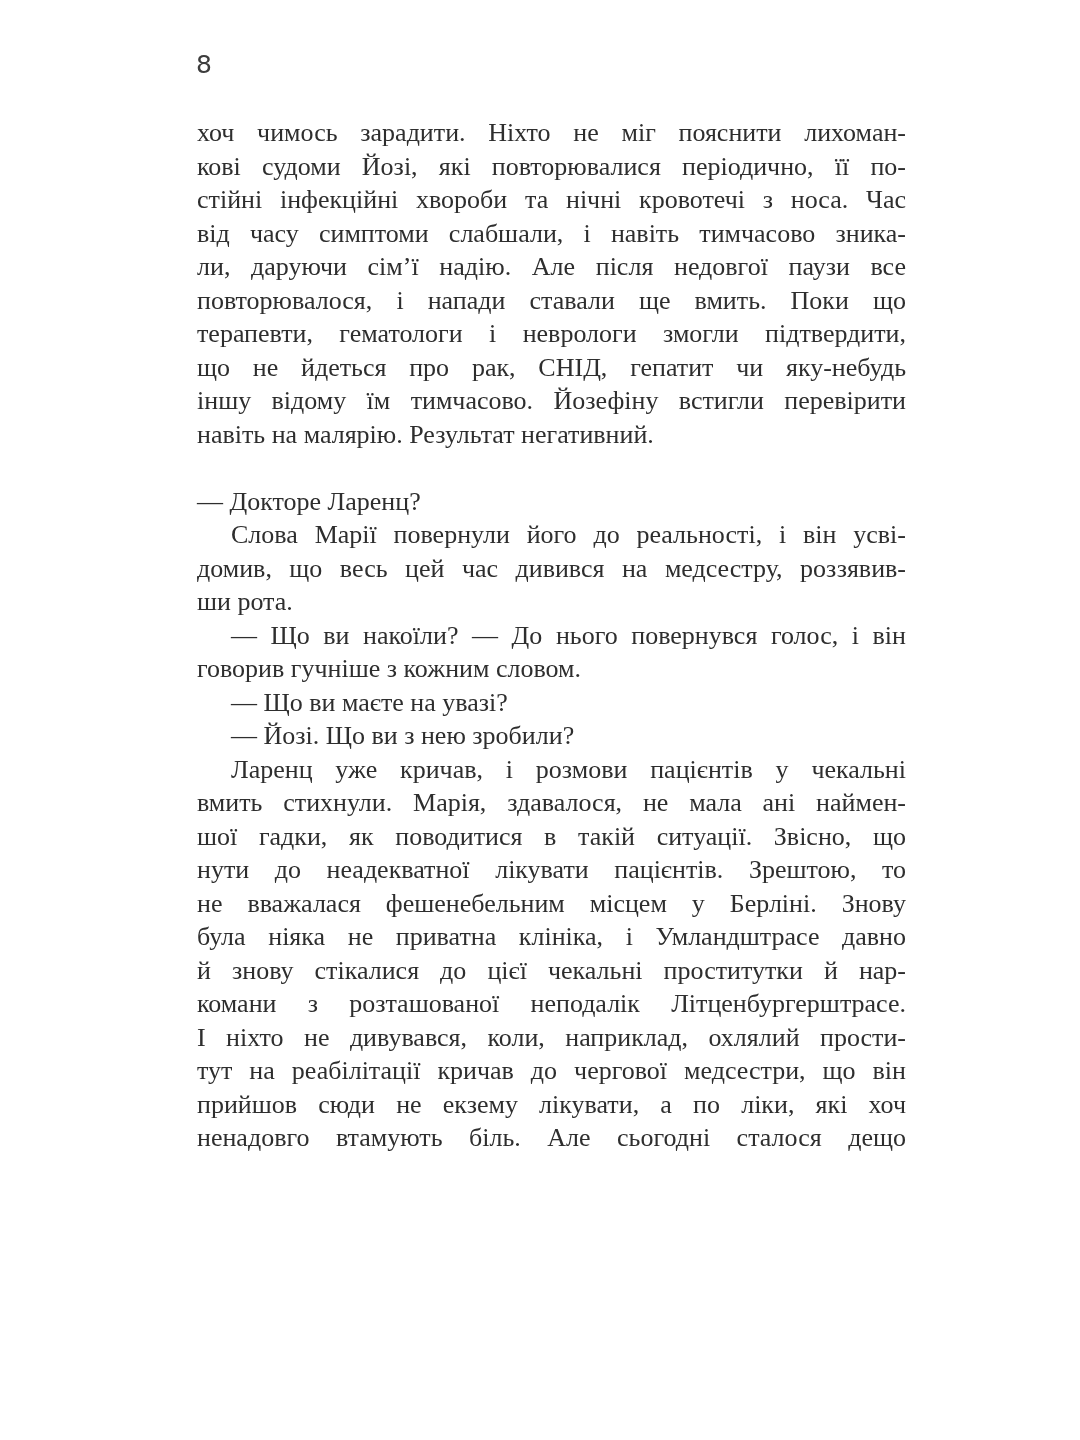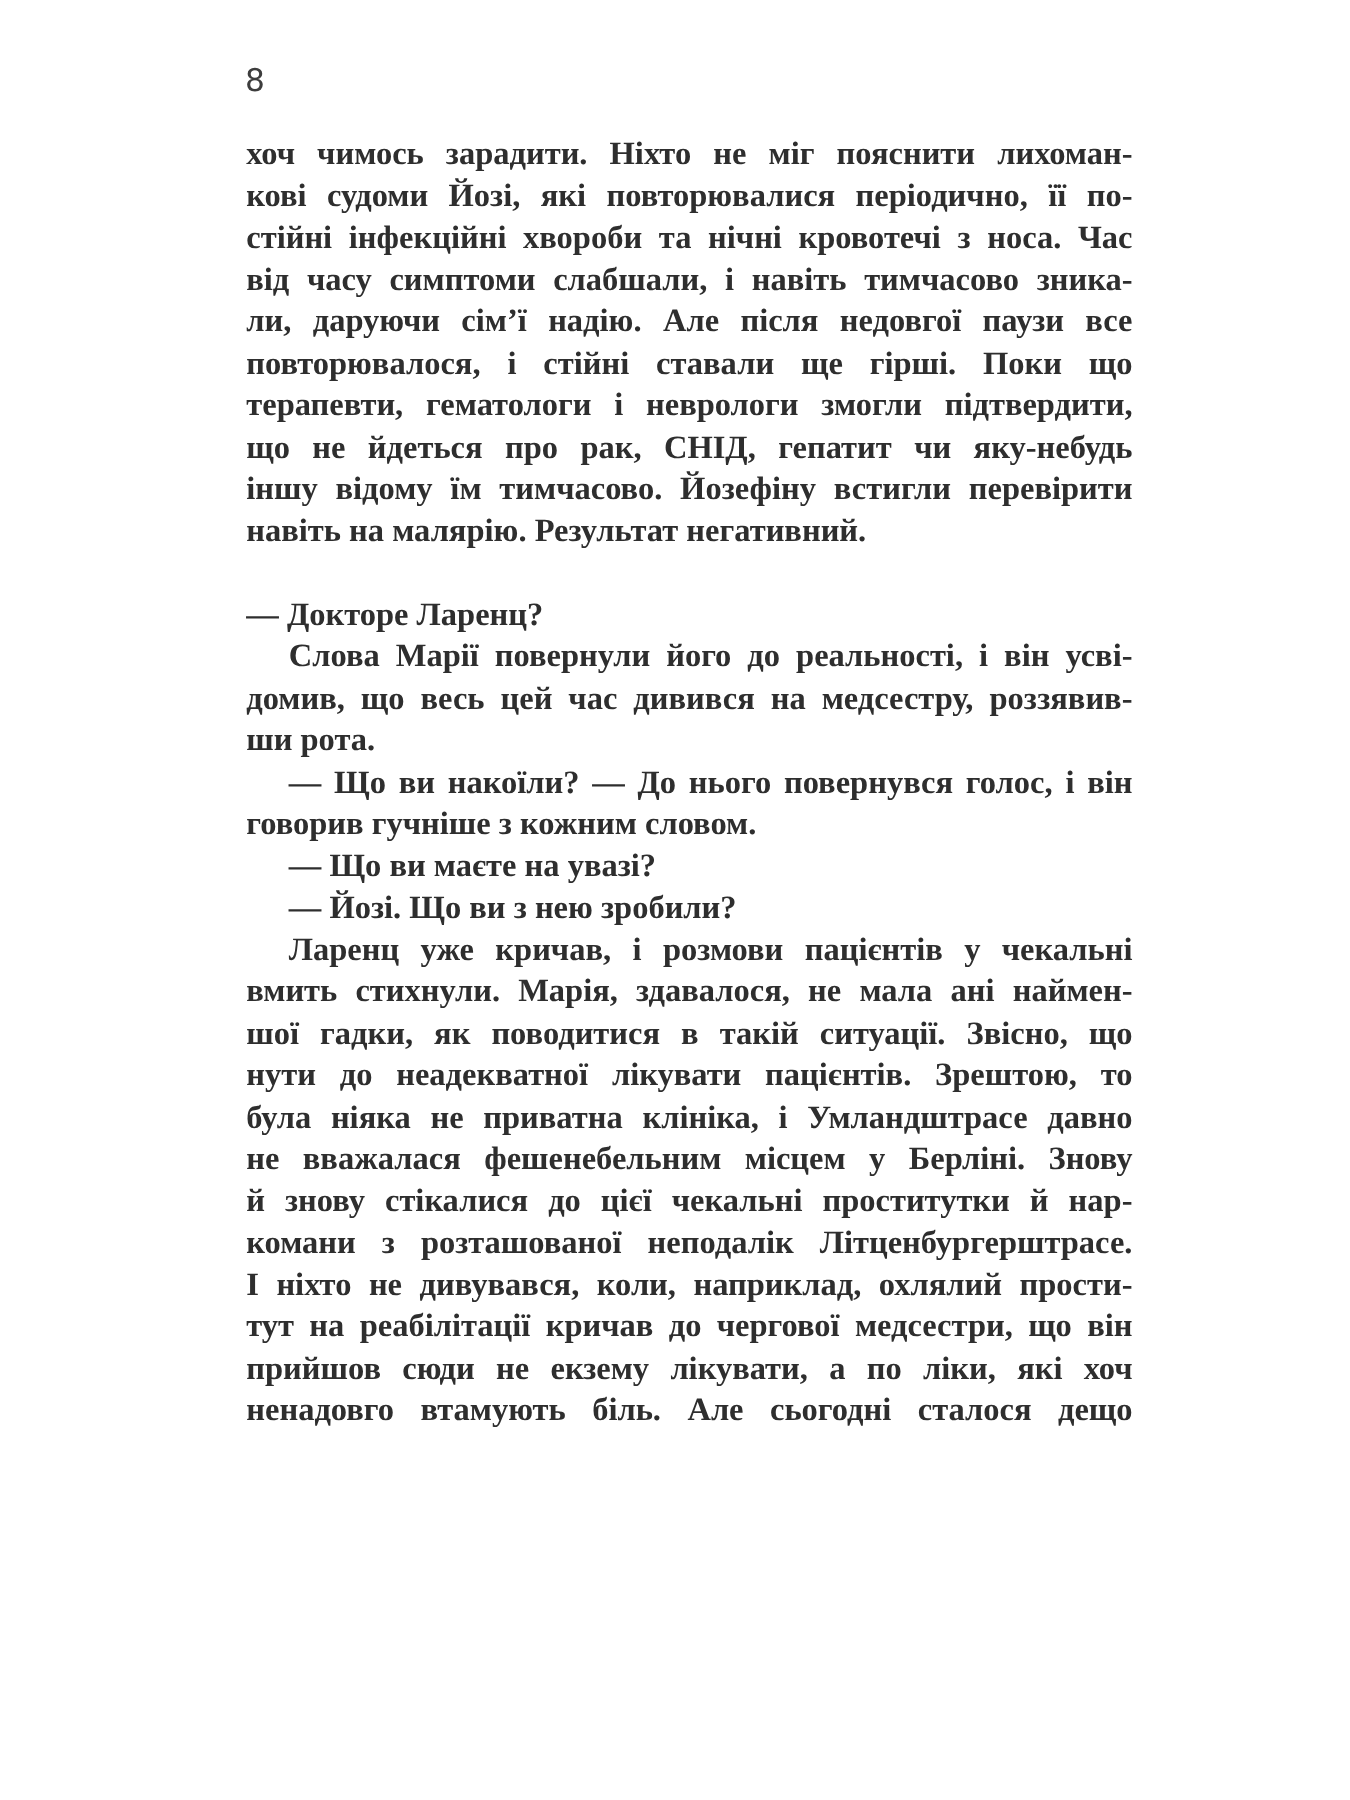--- a/index.html
+++ b/index.html
@@ -20,26 +20,25 @@
     left: 196px;
     top: 50px;
     font-size: 25px;
     line-height: 30px;
     color: #3d3d3d;
     font-family: "DejaVu Sans", "Liberation Sans", sans-serif;
   }
   .text-block {
     position: absolute;
     left: 197px;
-    top: 106px;
+    top: 116px;
     width: 709px;
     font-size: 26px;
     line-height: 33.5px;
     color: #2e2e2e;
-    font-weight: bold;
   }
   .paragraph { margin: 0; }
   .paragraph.break-before { margin-top: 33.5px; }
   .line {
     text-align: left;
   }
   .line.just {
     text-align: justify;
     text-align-last: justify;
   }
@@ -52,21 +51,21 @@
 
 <div class="page">
   <div class="page-number">8</div>
   <div class="text-block">
       <div class="paragraph">
         <div class="line just">хоч чимось зарадити. Ніхто не міг пояснити лихоман-</div>
         <div class="line just">кові судоми Йозі, які повторювалися періодично, її по-</div>
         <div class="line just">стійні інфекційні хвороби та нічні кровотечі з носа. Час</div>
         <div class="line just">від часу симптоми слабшали, і навіть тимчасово зника-</div>
         <div class="line just">ли, даруючи сім’ї надію. Але після недовгої паузи все</div>
-        <div class="line just">повторювалося, і стійні ставали ще гірші. Поки що</div>
+        <div class="line just">повторювалося, і напади ставали ще вмить. Поки що</div>
         <div class="line just">терапевти, гематологи і неврологи змогли підтвердити,</div>
         <div class="line just">що не йдеться про рак, СНІД, гепатит чи яку-небудь</div>
         <div class="line just">іншу відому їм тимчасово. Йозефіну встигли перевірити</div>
         <div class="line">навіть на малярію. Результат негативний.</div>
       </div>
       <div class="paragraph break-before">
         <div class="line">— Докторе Ларенц?</div>
       </div>
       <div class="paragraph">
         <div class="line just indent">Слова Марії повернули його до реальності, і він усві-</div>
@@ -81,22 +80,22 @@
         <div class="line indent">— Що ви маєте на увазі?</div>
       </div>
       <div class="paragraph">
         <div class="line indent">— Йозі. Що ви з нею зробили?</div>
       </div>
       <div class="paragraph">
         <div class="line just indent">Ларенц уже кричав, і розмови пацієнтів у чекальні</div>
         <div class="line just">вмить стихнули. Марія, здавалося, не мала ані наймен-</div>
         <div class="line just">шої гадки, як поводитися в такій ситуації. Звісно, що</div>
         <div class="line just">нути до неадекватної лікувати пацієнтів. Зрештою, то</div>
+        <div class="line just">не вважалася фешенебельним місцем у Берліні. Знову</div>
         <div class="line just">була ніяка не приватна клініка, і Умландштрасе давно</div>
-        <div class="line just">не вважалася фешенебельним місцем у Берліні. Знову</div>
         <div class="line just">й знову стікалися до цієї чекальні проститутки й нар-</div>
         <div class="line just">комани з розташованої неподалік Літценбургерштрасе.</div>
         <div class="line just">І ніхто не дивувався, коли, наприклад, охлялий прости-</div>
         <div class="line just">тут на реабілітації кричав до чергової медсестри, що він</div>
         <div class="line just">прийшов сюди не екзему лікувати, а по ліки, які хоч</div>
         <div class="line just">ненадовго втамують біль. Але сьогодні сталося дещо</div>
       </div>
     </div>
 </div>
 

